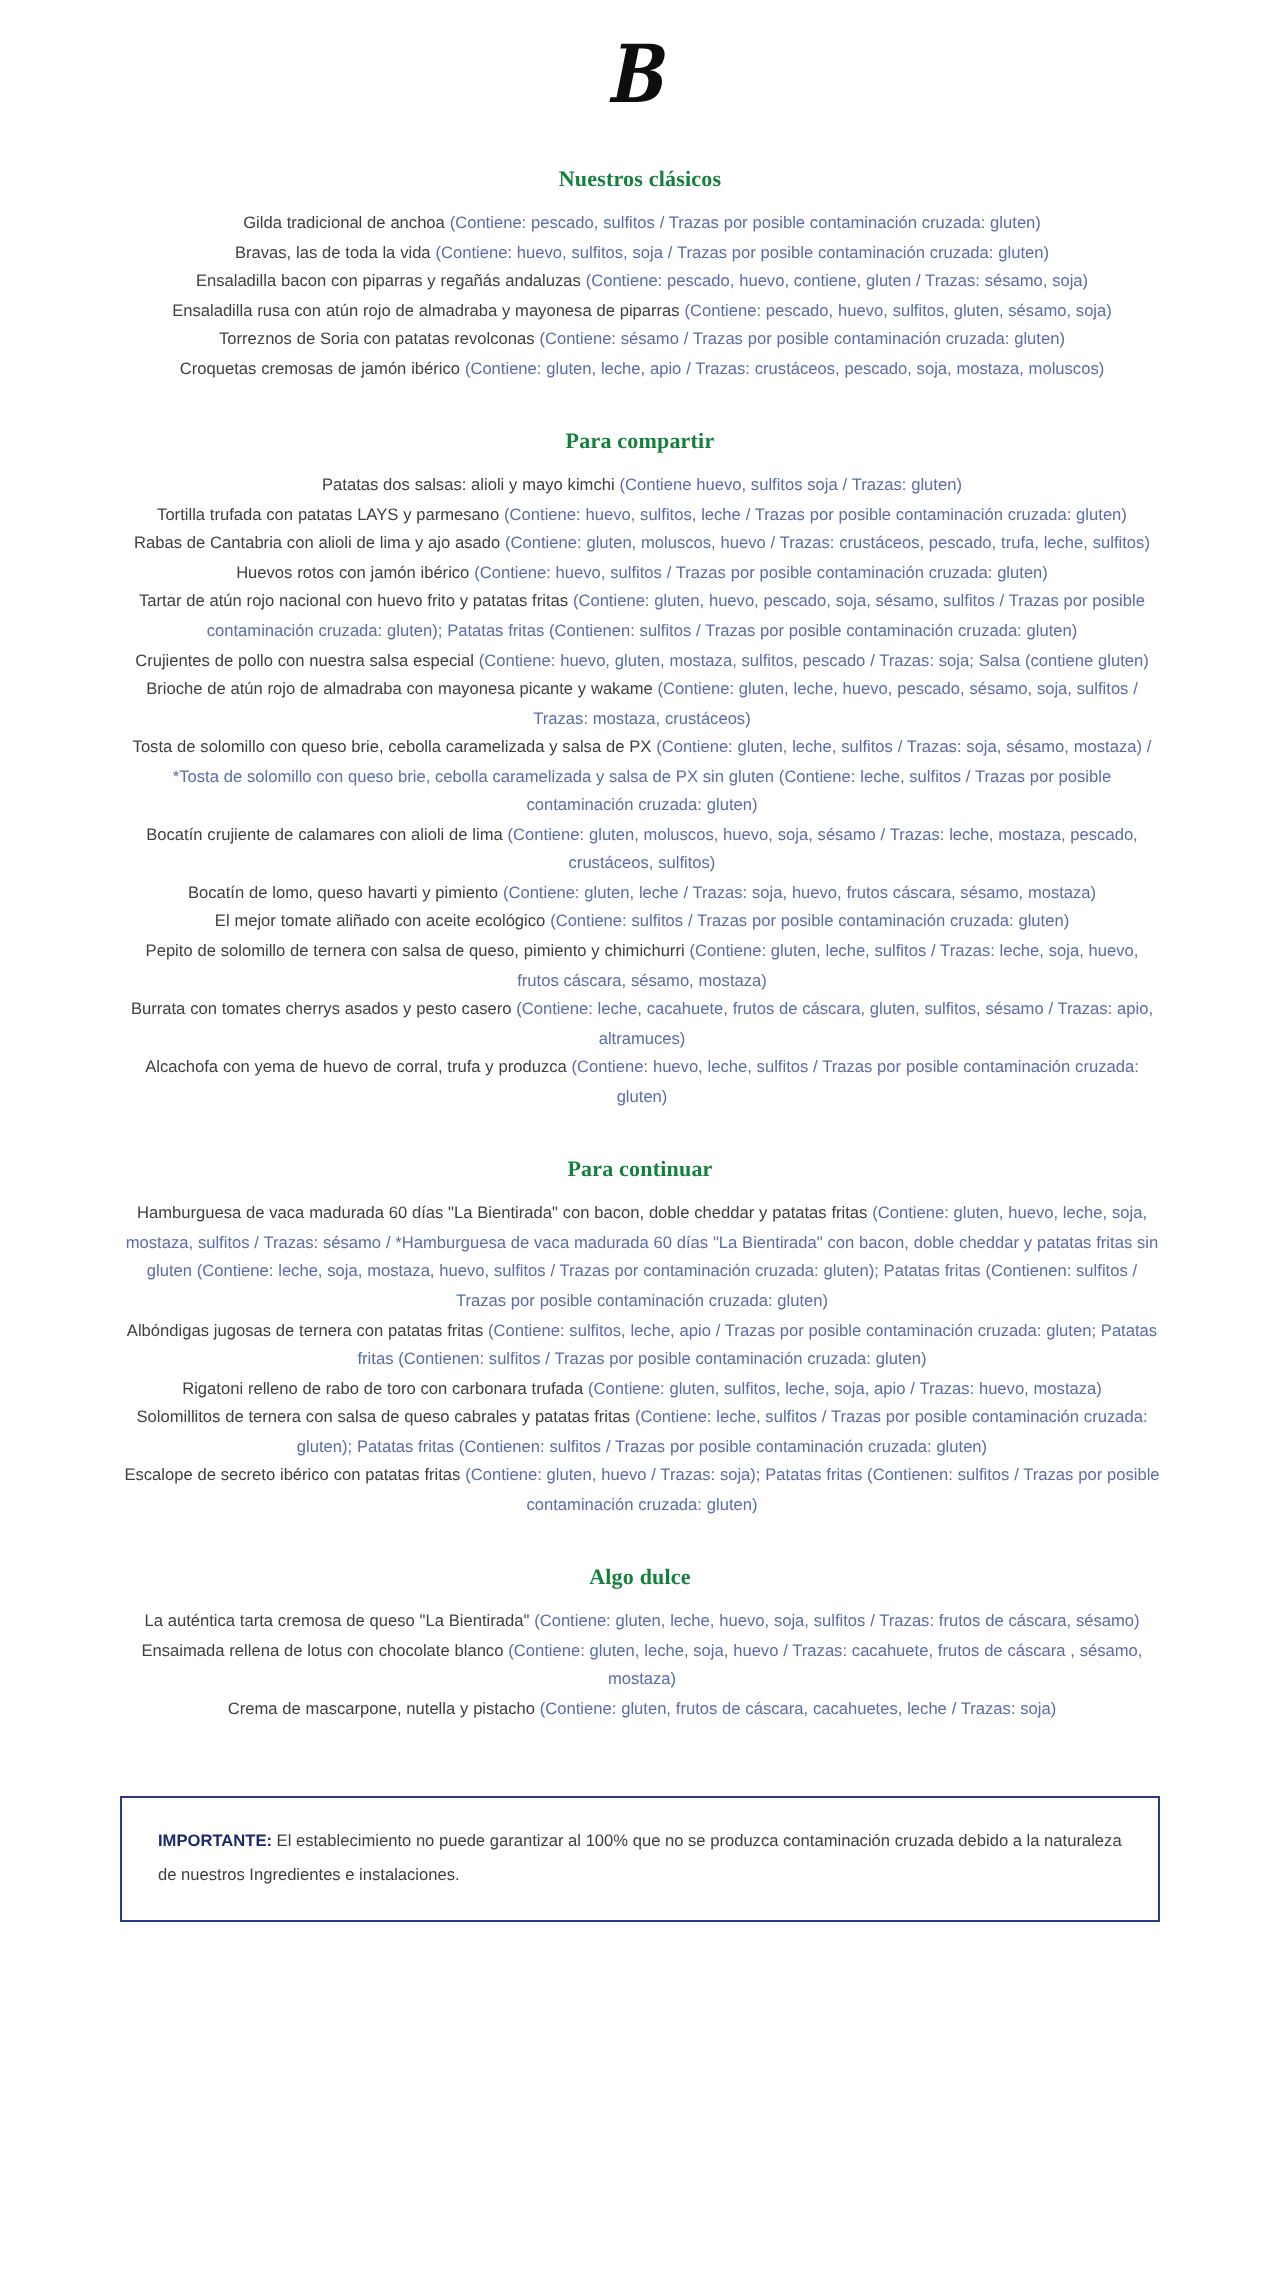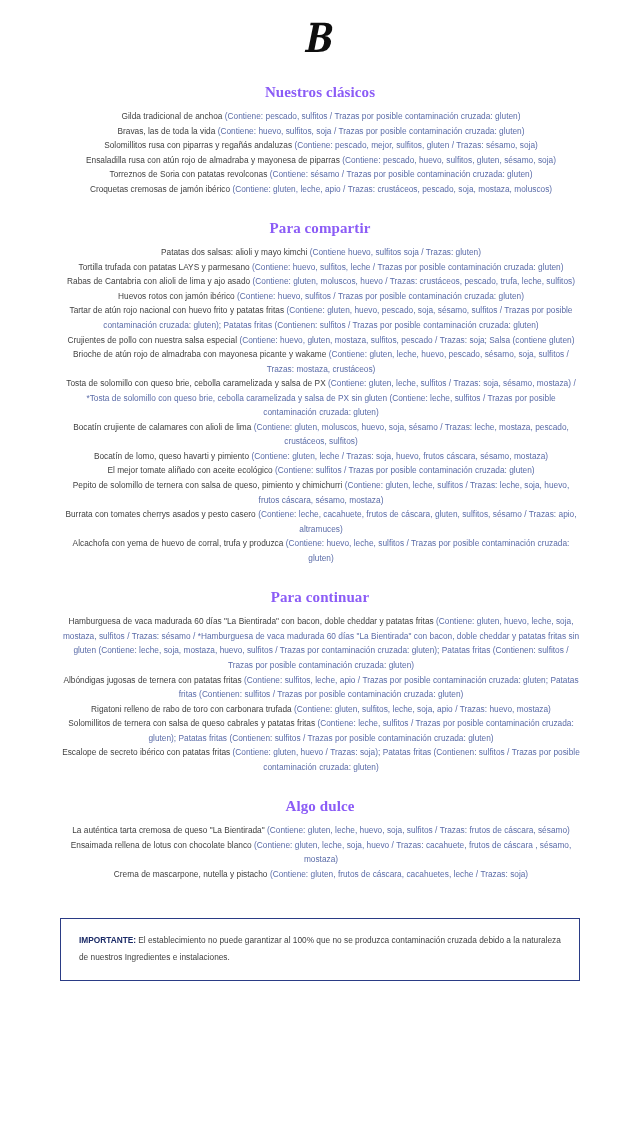--- a/index.html
+++ b/index.html
@@ -42,23 +42,23 @@
     transform: scaleX(0.82) skewX(-3deg);
   }
 
   
   .section {
     margin: 0;
   }
   .section-heading {
     text-align: center;
     font-family: "Liberation Serif", "DejaVu Serif", serif;
-    font-size: 15px;
+    font-size: 11px;
     font-weight: 700;
-    color: #8b5cf6;
+    color: #15803d;
     margin: 0;
     padding: 24px 0 8px 0;
     letter-spacing: 0.1px;
   }
   .section:first-of-type .section-heading {
     padding-top: 26px;
   }
 
   
   .items {
@@ -108,21 +108,21 @@
   <div class="logo-wrap">
     <span class="logo-glyph">B</span>
   </div>
 
   <div id="sections-root">
       <div class="section">
         <h2 class="section-heading">Nuestros clásicos</h2>
         <ul class="items">
           <li class="item"><span class="dish">Gilda tradicional de anchoa </span><span class="allerg">(Contiene: pescado, sulfitos / Trazas por posible contaminación cruzada: gluten)</span></li>
           <li class="item"><span class="dish">Bravas, las de toda la vida </span><span class="allerg">(Contiene: huevo, sulfitos, soja / Trazas por posible contaminación cruzada: gluten)</span></li>
-          <li class="item"><span class="dish">Solomillitos rusa con piparras y regañás andaluzas </span><span class="allerg">(Contiene: pescado, mejor, sulfitos, gluten / Trazas: sésamo, soja)</span></li>
+          <li class="item"><span class="dish">Ensaladilla bacon con piparras y regañás andaluzas </span><span class="allerg">(Contiene: pescado, huevo, contiene, gluten / Trazas: sésamo, soja)</span></li>
           <li class="item"><span class="dish">Ensaladilla rusa con atún rojo de almadraba y mayonesa de piparras </span><span class="allerg">(Contiene: pescado, huevo, sulfitos, gluten, sésamo, soja)</span></li>
           <li class="item"><span class="dish">Torreznos de Soria con patatas revolconas </span><span class="allerg">(Contiene: sésamo / Trazas por posible contaminación cruzada: gluten)</span></li>
           <li class="item"><span class="dish">Croquetas cremosas de jamón ibérico </span><span class="allerg">(Contiene: gluten, leche, apio / Trazas: crustáceos, pescado, soja, mostaza, moluscos)</span></li>
         </ul>
       </div>
       <div class="section">
         <h2 class="section-heading">Para compartir</h2>
         <ul class="items">
           <li class="item"><span class="dish">Patatas dos salsas: alioli y mayo kimchi </span><span class="allerg">(Contiene huevo, sulfitos soja / Trazas: gluten)</span></li>
           <li class="item"><span class="dish">Tortilla trufada con patatas LAYS y parmesano </span><span class="allerg">(Contiene: huevo, sulfitos, leche / Trazas por posible contaminación cruzada: gluten)</span></li>

